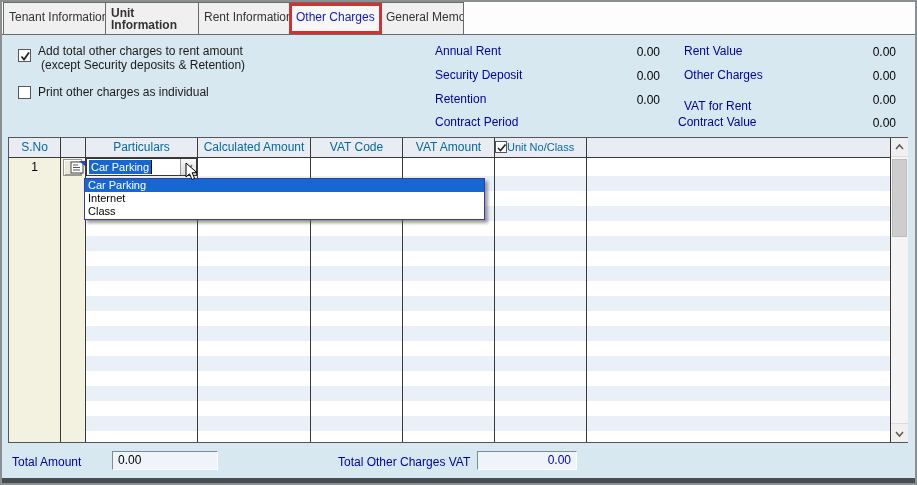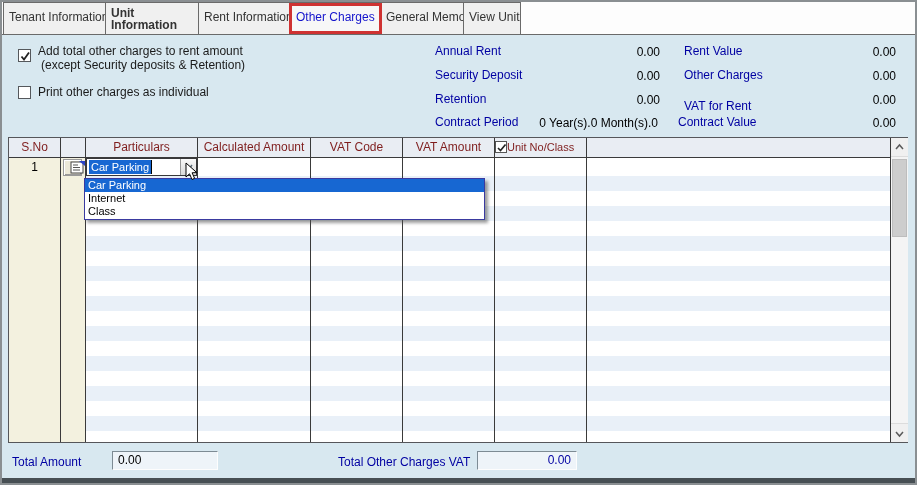--- a/index.html
+++ b/index.html
@@ -21,21 +21,21 @@
   
   .cbx{position:absolute;width:13px;height:13px;background:#fff;border:1px solid #55585c;}
   .cbx svg{position:absolute;left:0;top:0;}
   .optlbl{position:absolute;white-space:nowrap;}
   
   .flabel{position:absolute;color:#0000a2;white-space:nowrap;}
   .fvalue{position:absolute;text-align:right;color:#000;white-space:nowrap;}
   
   .grid{position:absolute;left:8px;top:137px;width:900px;height:306px;border:1px solid #55565a;background:#fff;}
   .ghead{position:absolute;left:0;top:0;width:898px;height:20px;background:#e9edf3;border-bottom:1px solid #3a3a3a;}
-  .hcell{position:absolute;top:0;height:19px;border-right:1px solid #3a3a3a;text-align:center;line-height:19px;color:#7f1d1d;overflow:hidden;background:#e9edf3;}
+  .hcell{position:absolute;top:0;height:19px;border-right:1px solid #3a3a3a;text-align:center;line-height:19px;color:#0369a1;overflow:hidden;background:#e9edf3;}
   .gbody{position:absolute;left:0;top:20px;width:898px;height:284px;background:#fff;}
   .stripes{position:absolute;left:0;top:18px;width:881px;bottom:0;background:repeating-linear-gradient(to bottom,#e9f0f8 0px,#e9f0f8 15px,#ffffff 15px,#ffffff 30px);}
   .creamcol{position:absolute;left:0;top:0;width:76px;height:100%;background:#f3f1df;}
   .vline{position:absolute;top:0;width:1px;height:100%;background:#3a3a3a;}
   .rownum{position:absolute;left:0;top:2px;width:51px;text-align:center;color:#000;}
   .rowbtn{position:absolute;left:54px;top:1px;width:19px;height:17px;background:#ece9d8;border:1px solid #999;box-shadow:inset 1px 1px 0 #fff, inset -1px -1px 0 #9a9a9a;cursor:pointer;}
   
   .combo{position:absolute;left:77px;top:0;width:111px;height:18px;background:#fff;border:1px solid #38383a;z-index:20;}
   .combo .seltext{position:absolute;left:2px;top:1px;height:14px;line-height:14px;font-size:11px;padding:0 2px;background:#1767d2;color:#fff;border-right:1px solid #000;}
   .combo .drop{position:absolute;right:0;top:0;width:16px;height:16px;background:linear-gradient(#fafafa,#d9d9d9);border-left:1px solid #9a9a9a;cursor:pointer;}
@@ -61,21 +61,20 @@
 <body>
 
 <div class="window">
 
   <div class="tabbar">
     <div class="tab first single" style="left:1px;width:103px;"><span>Tenant Information</span></div>
     <div class="tab" style="left:104px;width:93px;font-weight:bold;"><span>Unit Information</span></div>
     <div class="tab single" style="left:197px;width:92px;"><span>Rent Information</span></div>
     <div class="tab single active" style="left:289px;width:90px;"><span>Other Charges</span></div>
     <div class="tab single" style="left:379px;width:83px;"><span>General Memo</span></div>
-    <div class="tab single" style="left:462px;width:57px;"><span>View Unit</span></div>
     <div class="annot"></div>
   </div>
 
   <div class="cbx" style="left:18px;top:49px;">
     <svg width="13" height="13" viewBox="0 0 13 13">
         <polyline points="2.5,6.5 5,9.5 10,2.5" fill="none" stroke="#222" stroke-width="1.8"></polyline>
       </svg>
   </div>
   <div class="optlbl" style="left:41px;top:58px;">(except Security deposits  &amp; Retention)</div>
   <div class="optlbl" style="left:38px;top:44px;">Add total other charges to rent amount</div>
@@ -86,21 +85,20 @@
   <div class="flabel" style="left:435px;top:44px;">Annual Rent</div>
   <div class="fvalue" style="left:540px;top:45px;width:120px;">0.00</div>
 
   <div class="flabel" style="left:435px;top:68px;">Security Deposit</div>
   <div class="fvalue" style="left:540px;top:69px;width:120px;">0.00</div>
 
   <div class="flabel" style="left:435px;top:92px;">Retention</div>
   <div class="fvalue" style="left:540px;top:93px;width:120px;">0.00</div>
 
   <div class="flabel" style="left:435px;top:115px;">Contract Period</div>
-  <div class="fvalue" style="left:490px;top:116px;width:168px;">0 Year(s).0 Month(s).0</div>
 
   <div class="flabel" style="left:684px;top:44px;">Rent Value</div>
   <div class="fvalue" style="left:796px;top:45px;width:100px;">0.00</div>
 
   <div class="flabel" style="left:684px;top:68px;">Other Charges</div>
   <div class="fvalue" style="left:796px;top:69px;width:100px;">0.00</div>
 
   <div class="flabel" style="left:684px;top:99px;">VAT for Rent</div>
   <div class="fvalue" style="left:796px;top:93px;width:100px;">0.00</div>
 

